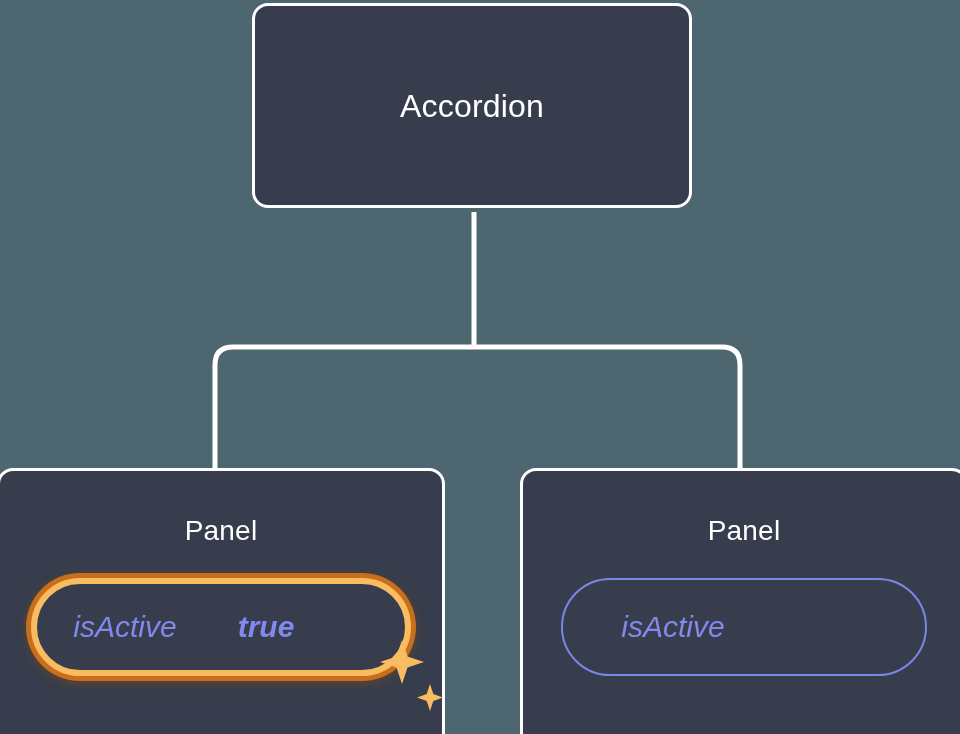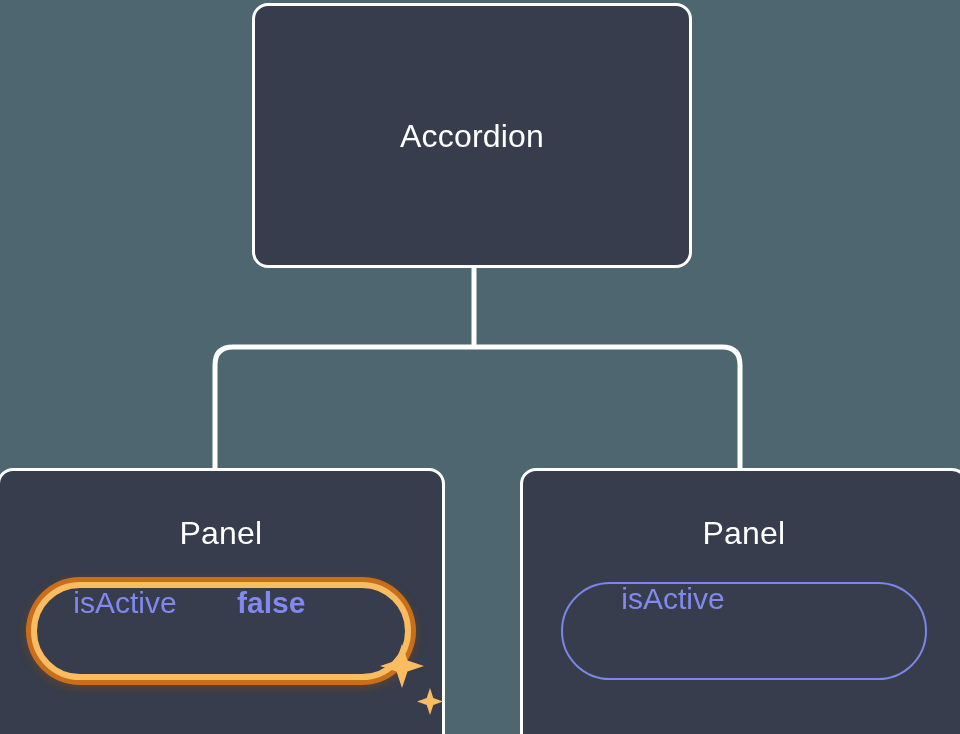--- a/index.html
+++ b/index.html
@@ -41,21 +41,21 @@
     border-radius: 16px;
     display: flex;
     flex-direction: column;
     align-items: center;
   }
 
   .node-root {
     left: 252px;
     top: 3px;
     width: 440px;
-    height: 265px;
+    height: 205px;
     justify-content: center;
   }
 
   .node-root .node-title {
     font-size: 32px;
   }
 
   .node-leaf {
     top: 468px;
     width: 448px;
@@ -66,44 +66,45 @@
   .node-leaf-left {
     left: -3px;
   }
 
   .node-leaf-right {
     left: 520px;
   }
 
   .node-title {
     color: #ffffff;
-    font-size: 32px;
+    font-size: 28px;
     font-weight: 400;
     letter-spacing: 0.2px;
     line-height: 1;
     white-space: nowrap;
   }
 
   
   .pill-wrap {
     position: relative;
     margin-top: 33px;
     display: flex;
     justify-content: center;
     width: 100%;
   }
 
   .pill {
     position: relative;
     box-sizing: border-box;
     height: 98px;
     display: flex;
-    align-items: flex-start;
+    align-items: center;
     border-radius: 49px;
     background: #373d4c;
+    font-style: italic;
   }
 
   .pill-cell {
     display: flex;
     align-items: center;
     justify-content: center;
     box-sizing: border-box;
     white-space: nowrap;
     font-size: 30px;
     line-height: 1;
@@ -194,21 +195,21 @@
     <div class="node-title">Accordion</div>
   </div>
 
   <div class="node-card node-leaf node-leaf-left">
     <div class="node-title">Panel</div>
 
     <div class="pill-wrap">
       <div class="pill pill-highlight">
         <div class="pill-cell pill-key">isActive</div>
         <div class="pill-divider"></div>
-        <div class="pill-cell pill-val">false</div>
+        <div class="pill-cell pill-val">true</div>
       </div>
 
       <svg class="sparkles" viewBox="0 0 70 78" aria-hidden="true">
         <path d="M 24 0 L 29.5 16.5 L 46 22 L 29.5 27.5 L 24 44 L 18.5 27.5 L 2 22 L 18.5 16.5 Z" fill="#f9bc60"></path>
         <path d="M 52 44 L 55.3 54 L 65 57.5 L 55.3 61 L 52 71 L 48.7 61 L 39 57.5 L 48.7 54 Z" fill="#f9bc60"></path>
       </svg>
     </div>
   </div>
 
   <div class="node-card node-leaf node-leaf-right">

